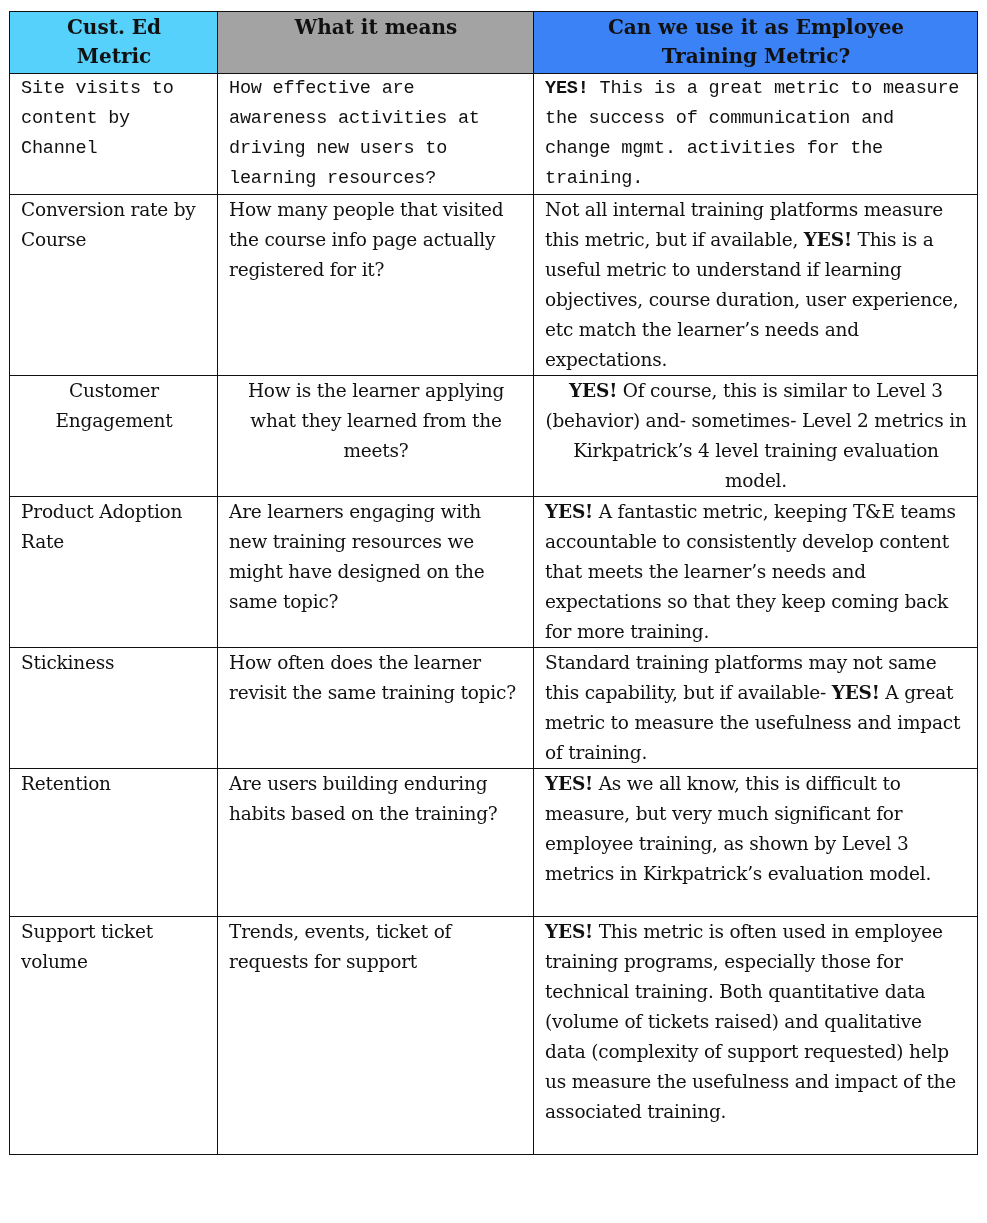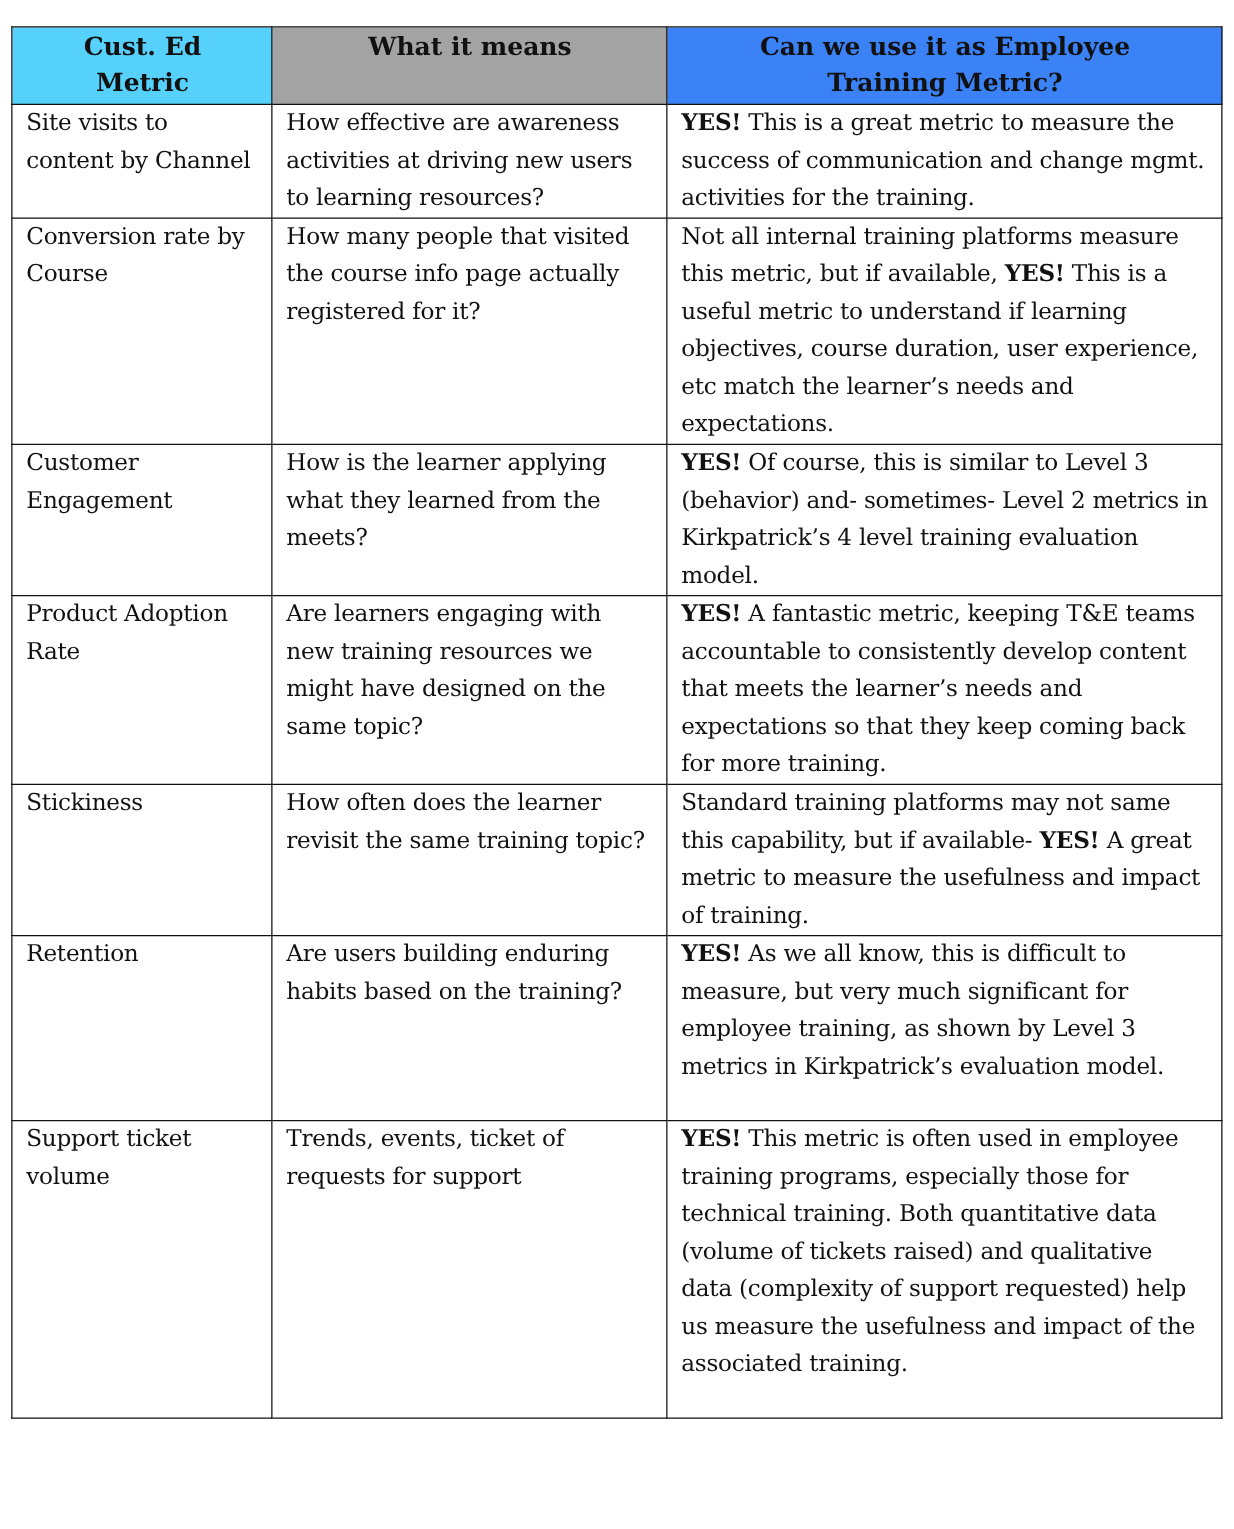--- a/index.html
+++ b/index.html
@@ -9,21 +9,21 @@
     }
     body {
       width: 987px;
       height: 1223px;
       position: relative;
       overflow: hidden;
     }
     table.metrics {
       position: absolute;
       left: 9px;
-      top: 21px;
+      top: 11px;
       border-collapse: collapse;
       table-layout: fixed;
       width: 968px;
       font-family: "DejaVu Serif", "Liberation Serif", serif;
       color: #111111;
     }
     table.metrics col.c1 { width: 208px; }
     table.metrics col.c2 { width: 316px; }
     table.metrics col.c3 { width: 444px; }
     table.metrics th, table.metrics td {
@@ -42,23 +42,23 @@
       font-weight: bold;
       font-size: 20px;
       line-height: 29px;
       padding-top: 1px;
       padding-bottom: 2px;
       letter-spacing: 0px;
     }
     table.metrics td.answer b {
       font-weight: bold;
     }
-    tr.r-site td { height: 90px; }
+    tr.r-site td { height: 90px; font-family: Liberation Mono, monospace; }
     tr.r-conv td { height: 177px; margin-top: 20px; }
-    tr.r-cust td { height: 120px; }
+    tr.r-cust td { height: 120px; text-align: center; }
     tr.r-prod td { height: 147px; }
     tr.r-stick td { height: 117px; }
     tr.r-ret td { height: 147px; }
     tr.r-supp td { height: 237px; }
     tr.r-nps td { height: 88px; }
   </style>
 </head>
 <body>
 
 <table class="metrics">

